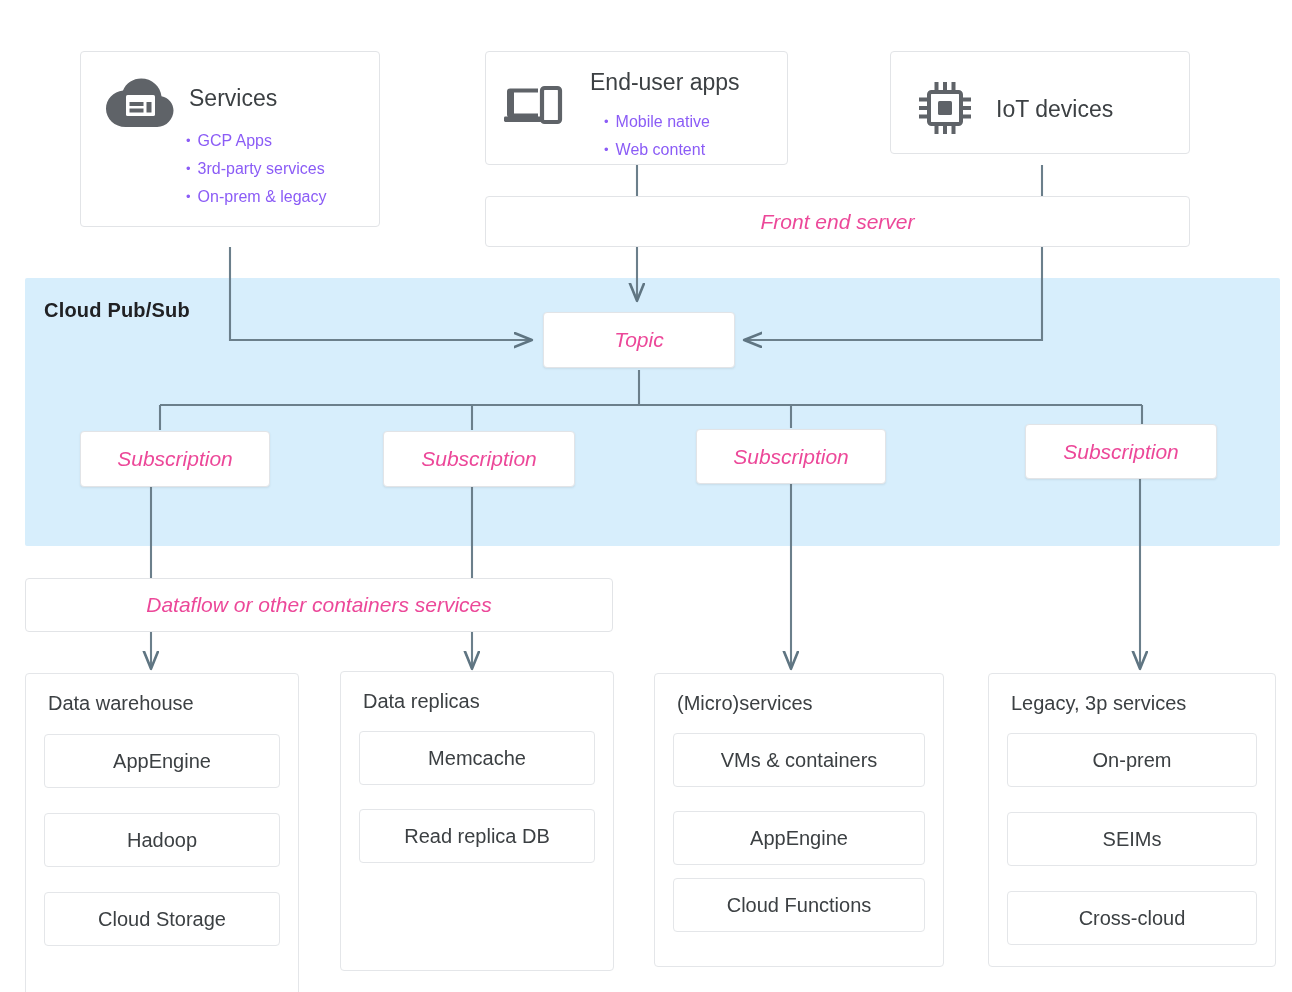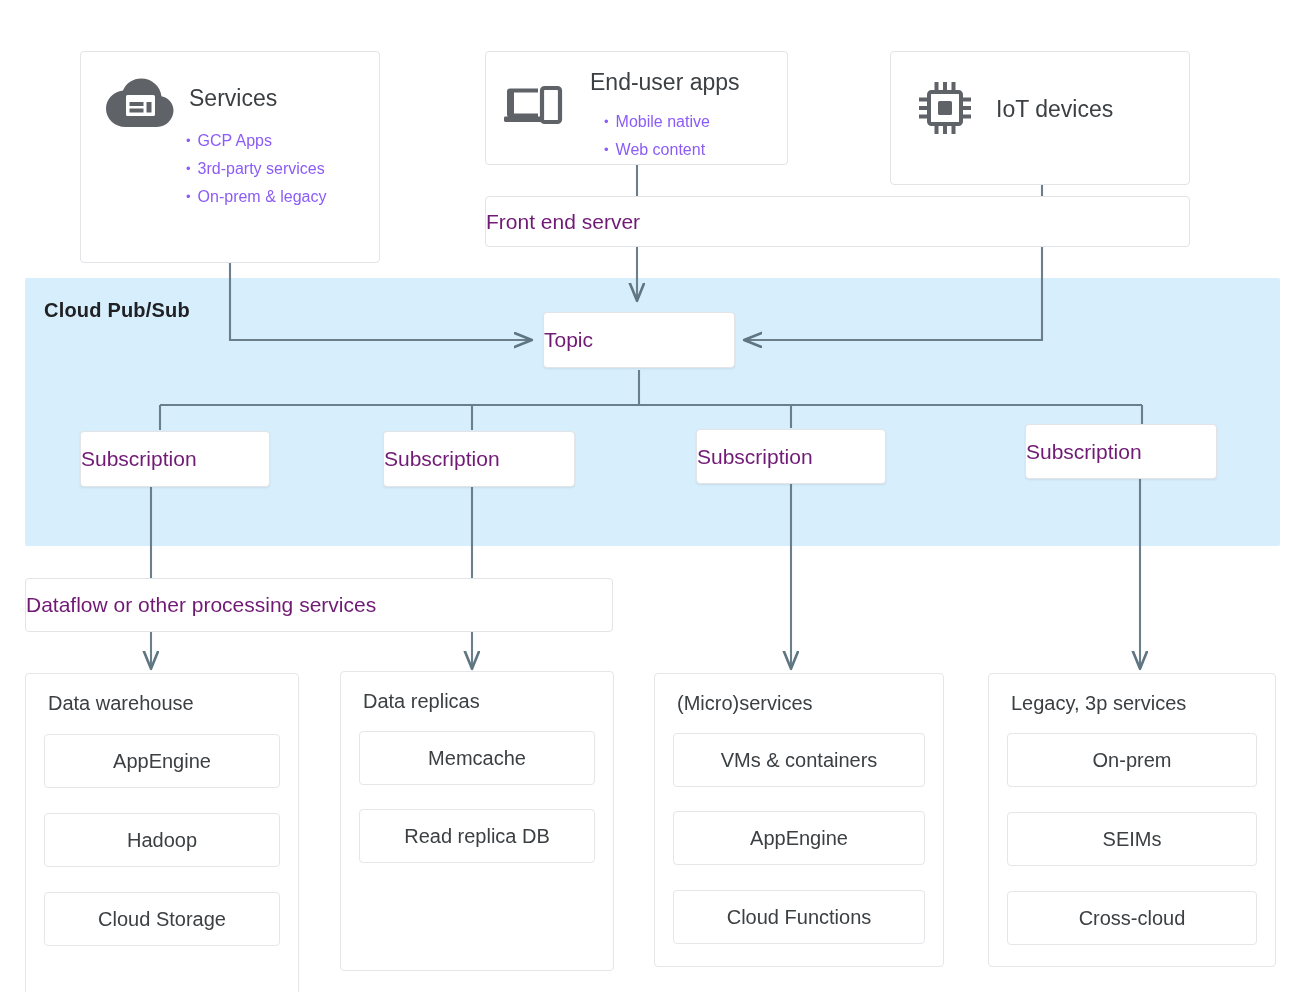--- a/index.html
+++ b/index.html
@@ -27,23 +27,24 @@
     box-sizing: border-box;
   }
   .shadowbox {
     box-shadow: 0 1px 2px rgba(60,64,67,.10);
     padding-left: 11px;
   }
   .center-label {
     position: absolute;
     left: 0; right: 0; top: 50%;
     transform: translateY(-50%);
-    text-align: left;
+    text-align: center;
     font-size: 21px;
-    color: #701a75;
+    color: #ec4899;
+    font-style: italic;
   }
   
   .src-title {
     position: absolute;
     font-size: 23px;
     color: #3c4043;
     white-space: nowrap;
   }
   .src-bullets {
     position: absolute;
@@ -165,21 +166,21 @@
       <path d="M151,632 L151,668" marker-end="url(#arr)"></path>
 
       <path d="M472,632 L472,668" marker-end="url(#arr)"></path>
 
       <path d="M791,484 L791,668" marker-end="url(#arr)"></path>
 
       <path d="M1140,479 L1140,668" marker-end="url(#arr)"></path>
     </g>
   </svg>
 
-  <div class="box" style="left:80px; top:51px; width:300px; height:212px;padding-left:27px;">
+  <div class="box" style="left:80px; top:51px; width:300px; height:176px;padding-left:27px;">
     <span class="icon" style="left:23px; top:25px;">
       <svg width="72" height="56" viewBox="0 0 72 56">
         <path d="M21.5 50C10.7 50 2 41.8 2 31.7c0-9.3 7.4-17 17-18.1C21.8 6.2 29 1.5 37.2 1.5c10.6 0 19.3 7.8 20.3 17.8 7 1.3 12 7.2 12 14.2C69.5 41.6 62.6 50 53.2 50z" fill="#5f6368"></path>
         <rect x="22" y="18" width="29" height="21" rx="1.6" fill="#ffffff"></rect>
         <rect x="25.5" y="25" width="14" height="4" fill="#5f6368"></rect>
         <rect x="25.5" y="31.5" width="14" height="4" fill="#5f6368"></rect>
         <rect x="42.5" y="25" width="5" height="10.5" fill="#5f6368"></rect>
       </svg>
     </span>
     <div class="src-title" style="left:108px; top:33px;">Services</div>
@@ -198,21 +199,21 @@
         <rect x="41" y="8" width="18" height="34" rx="2.6" fill="none" stroke="#5f6368" stroke-width="4.2"></rect>
       </svg>
     </span>
     <div class="src-title" style="left:104px; top:17px;">End-user apps</div>
     <div class="src-bullets" style="left:118px; top:56px;">
       <div>Mobile native</div>
       <div>Web content</div>
     </div>
   </div>
 
-  <div class="box" style="left:890px; top:51px; width:300px; height:134px;">
+  <div class="box" style="left:890px; top:51px; width:300px; height:103px;">
     <span class="icon" style="left:25px; top:27px;">
       <svg width="58" height="58" viewBox="0 0 58 58">
         <g fill="#5f6368">
           <rect x="13" y="13" width="32" height="32" rx="2.5" fill="none" stroke="#5f6368" stroke-width="4"></rect>
           <rect x="22" y="22" width="14" height="14" rx="1.5"></rect>
           <rect x="18.5" y="3" width="4" height="9"></rect>
           <rect x="27" y="3" width="4" height="9"></rect>
           <rect x="35.5" y="3" width="4" height="9"></rect>
           <rect x="18.5" y="46" width="4" height="9"></rect>
           <rect x="27" y="46" width="4" height="9"></rect>
@@ -244,21 +245,21 @@
     <div class="center-label">Subscription</div>
   </div>
   <div class="box shadowbox" style="left:696px; top:429px; width:190px; height:55px;">
     <div class="center-label">Subscription</div>
   </div>
   <div class="box shadowbox" style="left:1025px; top:424px; width:192px; height:55px;">
     <div class="center-label">Subscription</div>
   </div>
 
   <div class="box" style="left:25px; top:578px; width:588px; height:54px;">
-    <div class="center-label">Dataflow or other processing services</div>
+    <div class="center-label">Dataflow or other containers services</div>
   </div>
 
   <div class="group" style="left:25px; top:673px; width:274px; height:328px;">
     <div class="group-title">Data warehouse</div>
     <div class="chip" style="top:60px;">
       <span>AppEngine</span>
     </div>
     <div class="chip" style="top:139px;">
       <span>Hadoop</span>
     </div>
@@ -278,21 +279,21 @@
   </div>
 
   <div class="group" style="left:654px; top:673px; width:290px; height:294px;">
     <div class="group-title">(Micro)services</div>
     <div class="chip" style="top:59px;">
       <span>VMs &amp; containers</span>
     </div>
     <div class="chip" style="top:137px;">
       <span>AppEngine</span>
     </div>
-    <div class="chip" style="top:216px;padding-left:34px;">
+    <div class="chip" style="top:204px;padding-left:34px;">
       <span>Cloud Functions</span>
     </div>
   </div>
 
   <div class="group" style="left:988px; top:673px; width:288px; height:294px;">
     <div class="group-title">Legacy, 3p services</div>
     <div class="chip" style="top:59px;">
       <span>On-prem</span>
     </div>
     <div class="chip" style="top:138px;">

